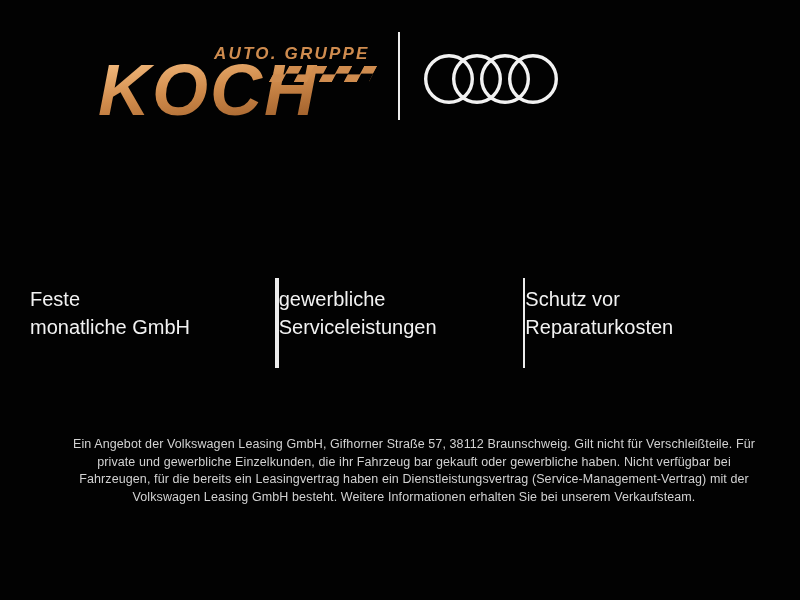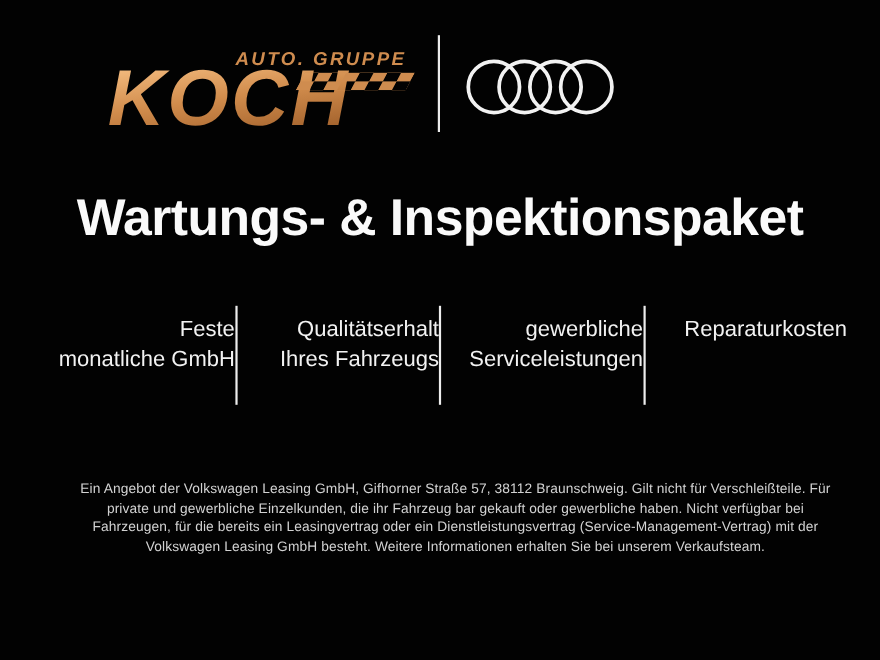--- a/index.html
+++ b/index.html
@@ -46,21 +46,21 @@
     text-align: center; font-size: 47px; font-weight: 700;
     letter-spacing: -0.5px; color: #fafafa; line-height: 64px;
   }
 
   
   .features {
     position: absolute; left: 30px; top: 278px;
     width: 740px; height: 90px; display: flex;
   }
   .feature {
-    flex: 1; display: flex; flex-direction: column; align-items: flex-end;
+    flex: 1; display: flex; flex-direction: column; align-items: flex-start;
     padding-top: 7px; box-sizing: border-box;
     font-size: 20px; line-height: 28px; color: #f2f2f2; text-align: center;
   }
   .v-divider { width: 2px; height: 90px; background: #ededed; }
 
   
   .disclaimer {
     position: absolute; left: 0; right: 0; top: 436px;
     text-align: center; font-size: 12.5px; line-height: 17.6px;
     color: #d2d2d2; letter-spacing: 0.1px; padding-left: 28px;
@@ -77,43 +77,39 @@
     <div class="checkered"></div>
     <div class="header-divider"></div>
     <svg class="audi-rings" width="136" height="52" viewBox="0 0 136 52" fill="none">
       <circle cx="26" cy="26" r="23.3" stroke="#f2f2f2" stroke-width="3.4"></circle>
       <circle cx="54" cy="26" r="23.3" stroke="#f2f2f2" stroke-width="3.4"></circle>
       <circle cx="82" cy="26" r="23.3" stroke="#f2f2f2" stroke-width="3.4"></circle>
       <circle cx="110" cy="26" r="23.3" stroke="#f2f2f2" stroke-width="3.4"></circle>
     </svg>
   </div>
 
-  <h1 class="title">Wartungs- &amp; Inspektionspaket</h1>
 
   <div class="features">
     <div class="feature">
       <span>Feste</span>
       <span>monatliche GmbH</span>
     </div>
     <div class="v-divider"></div>
-    <div class="feature">
-      <span>Qualitätserhalt</span>
-      <span>Ihres Fahrzeugs</span>
-    </div>
     <div class="v-divider"></div>
     <div class="feature">
       <span>gewerbliche</span>
       <span>Serviceleistungen</span>
     </div>
     <div class="v-divider"></div>
     <div class="feature">
+      <span>Schutz vor</span>
       <span>Reparaturkosten</span>
     </div>
   </div>
 
   <div class="disclaimer">
     <div>Ein Angebot der Volkswagen Leasing GmbH, Gifhorner Straße 57, 38112 Braunschweig. Gilt nicht für Verschleißteile. Für</div>
     <div>private und gewerbliche Einzelkunden, die ihr Fahrzeug bar gekauft oder gewerbliche haben. Nicht verfügbar bei</div>
-    <div>Fahrzeugen, für die bereits ein Leasingvertrag oder ein Dienstleistungsvertrag (Service-Management-Vertrag) mit der</div>
+    <div>Fahrzeugen, für die bereits ein Leasingvertrag haben ein Dienstleistungsvertrag (Service-Management-Vertrag) mit der</div>
     <div>Volkswagen Leasing GmbH besteht. Weitere Informationen erhalten Sie bei unserem Verkaufsteam.</div>
   </div>
 
 </div>
 
 </body></html>

